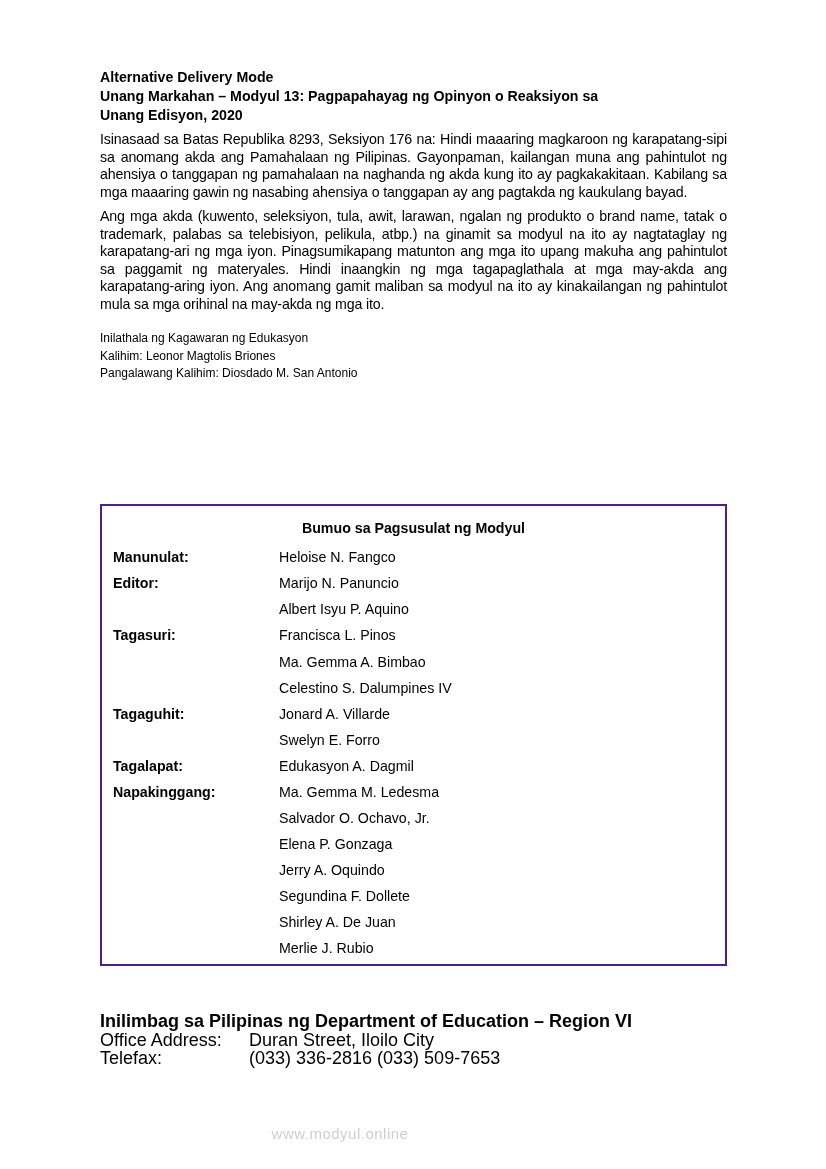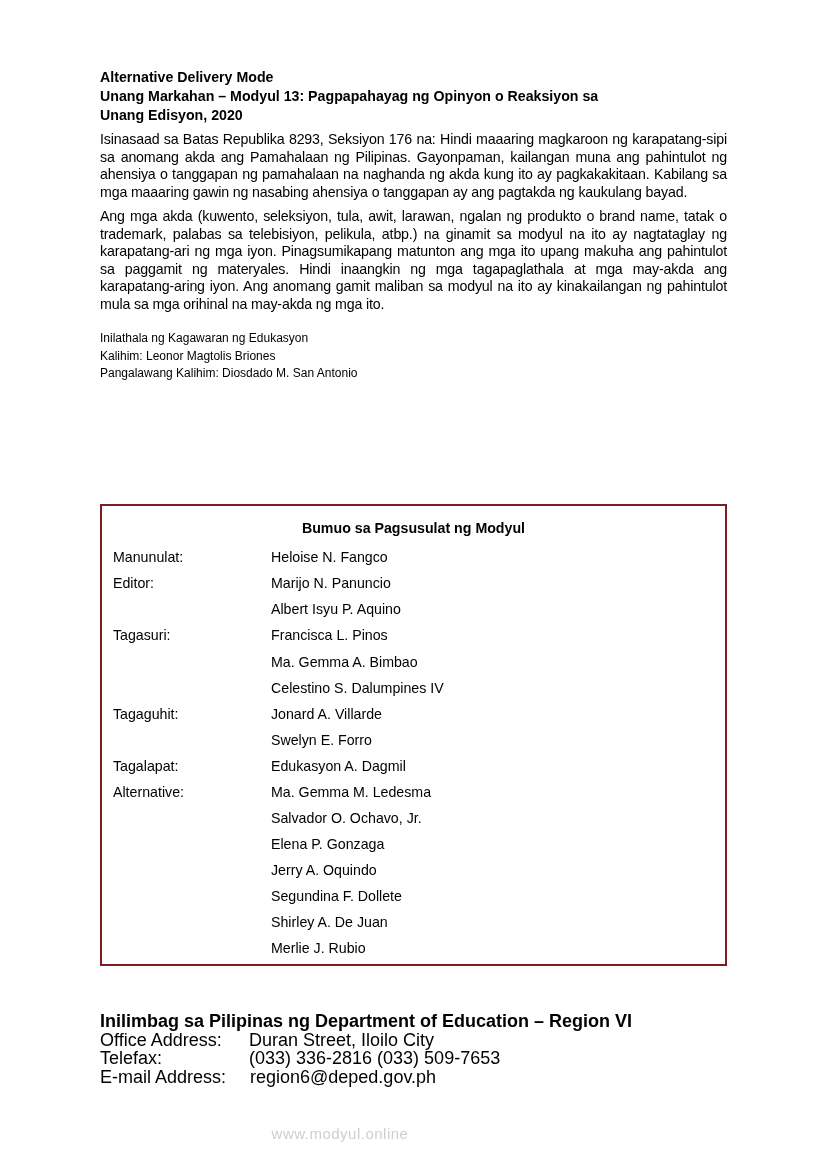--- a/index.html
+++ b/index.html
@@ -48,21 +48,21 @@
       line-height: 17.5px;
     }
     .pub-line { display: block; }
 
     .credits-box {
       position: absolute;
       left: 100px;
       top: 504px;
       width: 623px;
       height: 458px;
-      border: 2px solid #7f1d1d;
+      border: 2px solid #4c1d95;
     }
     .credits-heading {
       position: absolute;
       left: 0;
       right: 0;
       top: 14px;
       text-align: center;
       font-weight: bold;
       font-size: 14.2px;
     }
@@ -70,26 +70,26 @@
       position: absolute;
       left: 11px;
       font-size: 14.2px;
       height: 18px;
       line-height: 18px;
     }
     .credit-role {
       position: absolute;
       left: 0;
       top: 0;
-      font-weight: normal;
+      font-weight: bold;
       white-space: nowrap;
     }
     .credit-name {
       position: absolute;
-      left: 158px;
+      left: 166px;
       top: 0;
       white-space: nowrap;
     }
 
     .footer-block {
       position: absolute;
       left: 100px;
       top: 1012px;
       width: 600px;
       font-size: 18px;
@@ -178,21 +178,21 @@
   </div>
   <div class="credit-row" style="top:225px;">
     <span class="credit-role"></span>
     <span class="credit-name">Swelyn E. Forro</span>
   </div>
   <div class="credit-row" style="top:251px;">
     <span class="credit-role">Tagalapat:</span>
     <span class="credit-name">Edukasyon A. Dagmil</span>
   </div>
   <div class="credit-row" style="top:277px;">
-    <span class="credit-role">Alternative:</span>
+    <span class="credit-role">Napakinggang:</span>
     <span class="credit-name">Ma. Gemma M. Ledesma</span>
   </div>
   <div class="credit-row" style="top:303px;">
     <span class="credit-role"></span>
     <span class="credit-name">Salvador O. Ochavo, Jr.</span>
   </div>
   <div class="credit-row" style="top:329px;">
     <span class="credit-role"></span>
     <span class="credit-name">Elena P. Gonzaga</span>
   </div>
@@ -217,19 +217,15 @@
 <div class="footer-block">
   <span class="footer-title">Inilimbag sa Pilipinas ng Department of Education – Region VI</span>
   <div class="contact-row">
     <span class="contact-label">Office Address:</span>
     <span class="contact-value">Duran Street, Iloilo City</span>
   </div>
   <div class="contact-row">
     <span class="contact-label">Telefax:</span>
     <span class="contact-value">(033) 336-2816 (033) 509-7653</span>
   </div>
-  <div class="contact-row">
-    <span class="contact-label">E-mail Address:</span>
-    <span class="contact-value email">region6@deped.gov.ph</span>
-  </div>
 </div>
 
 <div class="watermark">www.modyul.online</div>
 
 </body></html>

